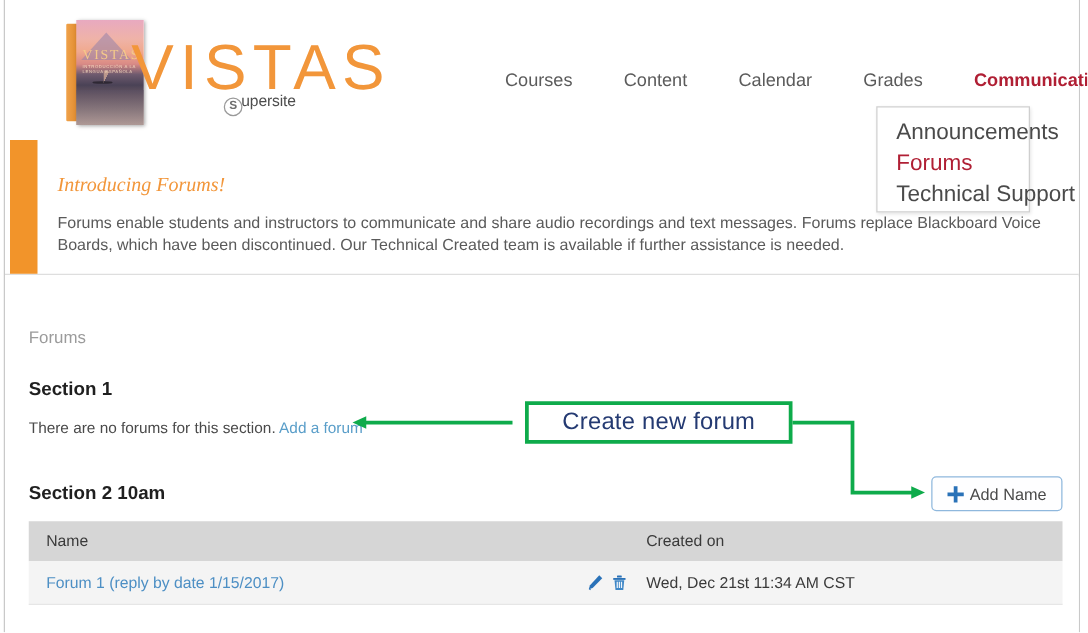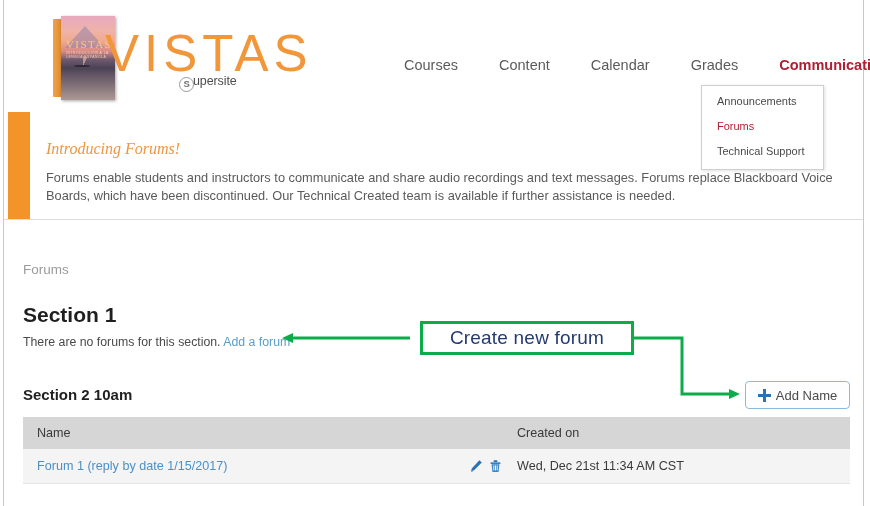--- a/index.html
+++ b/index.html
@@ -193,21 +193,21 @@
     height: 85px;
     background: #ffffff;
     border: 1px solid #cfcfcf;
     box-shadow: 1px 1px 3px rgba(0,0,0,.12);
     box-sizing: border-box;
     z-index: 30;
   }
   .dd-item {
     position: absolute;
     left: 15px;
-    font-size: 11px;
+    font-size: 18px;
     color: #4a4a4a;
     cursor: pointer;
     white-space: nowrap;
   }
   .dd-item.red { color: #b01f34; }
   .dd-0 { top: 9px; }
   .dd-1 { top: 34px; }
   .dd-2 { top: 59px; }
 
   
@@ -261,21 +261,21 @@
     position: absolute;
     left: 19px;
     top: 41px;
     font-size: 13.5px;
     color: #9b9b9b;
   }
   .sec1-title {
     position: absolute;
     left: 19px;
     top: 82px;
-    font-size: 21px;
+    font-size: 15px;
     font-weight: bold;
     color: #1f1f1f;
   }
   .sec1-empty {
     position: absolute;
     left: 19px;
     top: 114px;
     font-size: 12.3px;
     color: #4a4a4a;
     white-space: nowrap;

